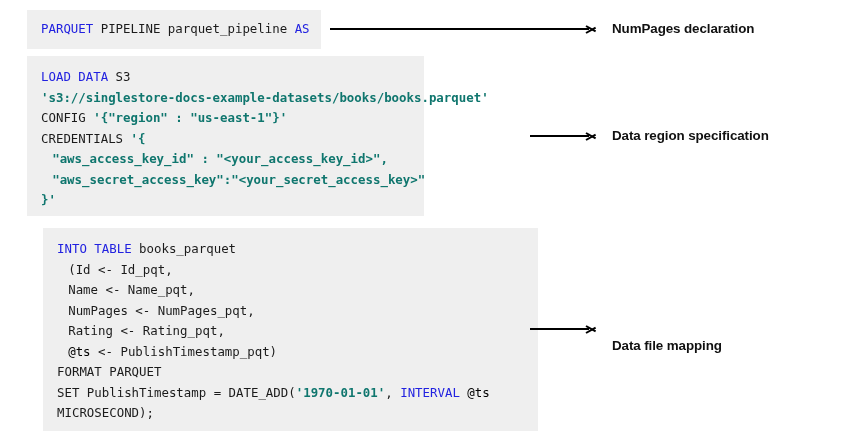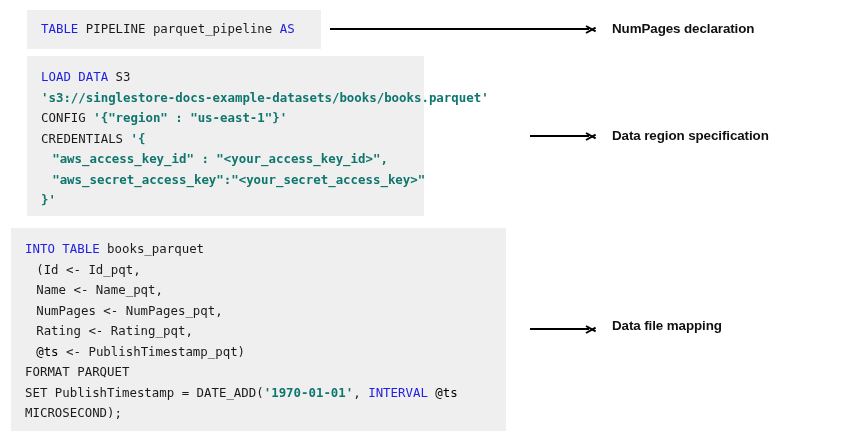--- a/index.html
+++ b/index.html
@@ -43,21 +43,21 @@
 
   #block-2 {
     left: 27px;
     top: 56px;
     width: 397px;
     height: 160px;
     padding-top: 11px;
   }
 
   #block-3 {
-    left: 11px;
+    left: 43px;
     top: 228px;
     width: 495px;
     height: 203px;
     padding-top: 11px;
   }
 
   .code-line { display: block; height: 20.5px; }
   .ind1 { padding-left: 1.5ch; }
 
   
@@ -116,28 +116,28 @@
     position: absolute;
     font-family: "Liberation Sans", sans-serif;
     font-weight: bold;
     font-size: 13.4px;
     color: #111111;
     letter-spacing: -0.1px;
     white-space: nowrap;
   }
   #label-1 { left: 612px; top: 21px;  }
   #label-2 { left: 612px; top: 128px; }
-  #label-3 { left: 612px; top: 318px; }
+  #label-3 { left: 612px; top: 338px; }
 </style>
 </head>
 <body>
 
 <div class="diagram">
 
-  <div class="code-block" id="block-1"><span class="code-line"><span class="kw">TABLE</span><span class="pl"> PIPELINE parquet_pipeline </span><span class="kw">AS</span></span></div>
+  <div class="code-block" id="block-1"><span class="code-line"><span class="kw">PARQUET</span><span class="pl"> PIPELINE parquet_pipeline </span><span class="kw">AS</span></span></div>
 
   <div class="code-block" id="block-2"><span class="code-line"><span class="kw">LOAD DATA</span><span class="pl"> S3</span></span><span class="code-line"><span class="str">'s3://singlestore-docs-example-datasets/books/books.parquet'</span></span><span class="code-line"><span class="pl">CONFIG </span><span class="str">'{"region" : "us-east-1"}'</span></span><span class="code-line"><span class="pl">CREDENTIALS </span><span class="str">'{</span></span><span class="code-line ind1"><span class="str">"aws_access_key_id" : "&lt;your_access_key_id&gt;",</span></span><span class="code-line ind1"><span class="str">"aws_secret_access_key":"&lt;your_secret_access_key&gt;"</span></span><span class="code-line"><span class="str">}'</span></span></div>
 
   <div class="code-block" id="block-3"><span class="code-line"><span class="kw">INTO TABLE</span><span class="pl"> books_parquet</span></span><span class="code-line ind1"><span class="pl">(Id &lt;- Id_pqt,</span></span><span class="code-line ind1"><span class="pl">Name &lt;- Name_pqt,</span></span><span class="code-line ind1"><span class="pl">NumPages &lt;- NumPages_pqt,</span></span><span class="code-line ind1"><span class="pl">Rating &lt;- Rating_pqt,</span></span><span class="code-line ind1"><span class="var">@ts</span><span class="pl"> &lt;- PublishTimestamp_pqt)</span></span><span class="code-line"><span class="pl">FORMAT PARQUET</span></span><span class="code-line"><span class="pl">SET PublishTimestamp = DATE_ADD(</span><span class="str">'1970-01-01'</span><span class="pl">, </span><span class="kw">INTERVAL</span><span class="pl"> </span><span class="var">@ts</span></span><span class="code-line"><span class="pl">MICROSECOND);</span></span></div>
 
   <div class="arrow" id="arrow-1">
     <div class="shaft"></div>
     <div class="head"></div>
   </div>
   <div class="arrow" id="arrow-2">

